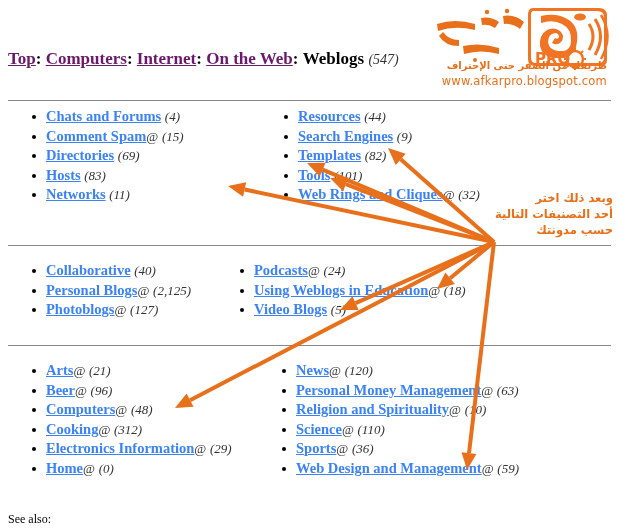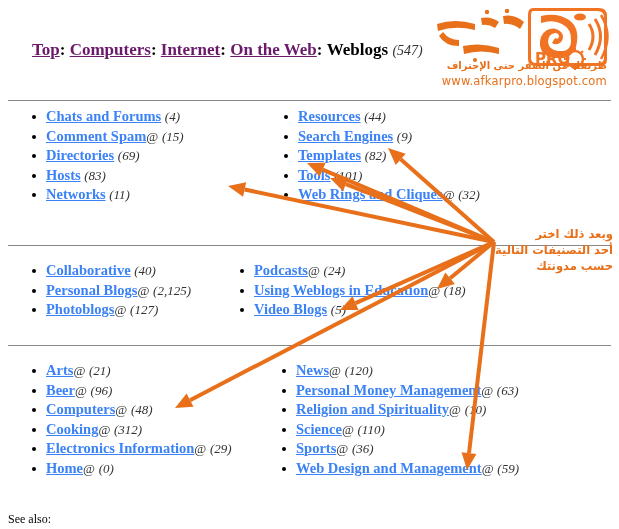--- a/index.html
+++ b/index.html
@@ -28,22 +28,22 @@
   .logo-url{
     position:absolute;right:4px;top:72px;
     font-family:"DejaVu Sans",sans-serif;
     font-size:11.5px;color:#E8701A;white-space:nowrap;
     letter-spacing:.2px;
     margin-left:31px;
   }
 
   
   .breadcrumb{
-    position:absolute;left:8px;top:40px;
-    font-size:17px;white-space:nowrap;margin-left:24px;
+    position:absolute;left:8px;top:49px;
+    font-size:17px;white-space:nowrap;
   }
   .breadcrumb a{
     color:#6B1A6B;text-decoration:underline;font-weight:bold;
   }
   .breadcrumb .sep{color:#000;font-weight:bold;}
   .breadcrumb .current{color:#000;font-weight:bold;}
   .breadcrumb .count{
     color:#333;font-style:italic;font-weight:normal;font-size:14px;
   }
 
@@ -105,21 +105,20 @@
 
   
   .annot{
     position:absolute;right:6px;top:190px;
     width:160px;
     direction:rtl;
     font-family:"DejaVu Sans",sans-serif;
     font-size:11.5px;font-weight:bold;color:#E8701A;
     line-height:16px;
     z-index:6;
-    margin-top:36px;
   }
   .annot div{white-space:nowrap;}
 </style>
 </head>
 <body>
 
 <div id="root">
 
   <div class="logo-wrap">
     <svg class="logo-svg" width="182" height="70" viewBox="0 0 182 70">

